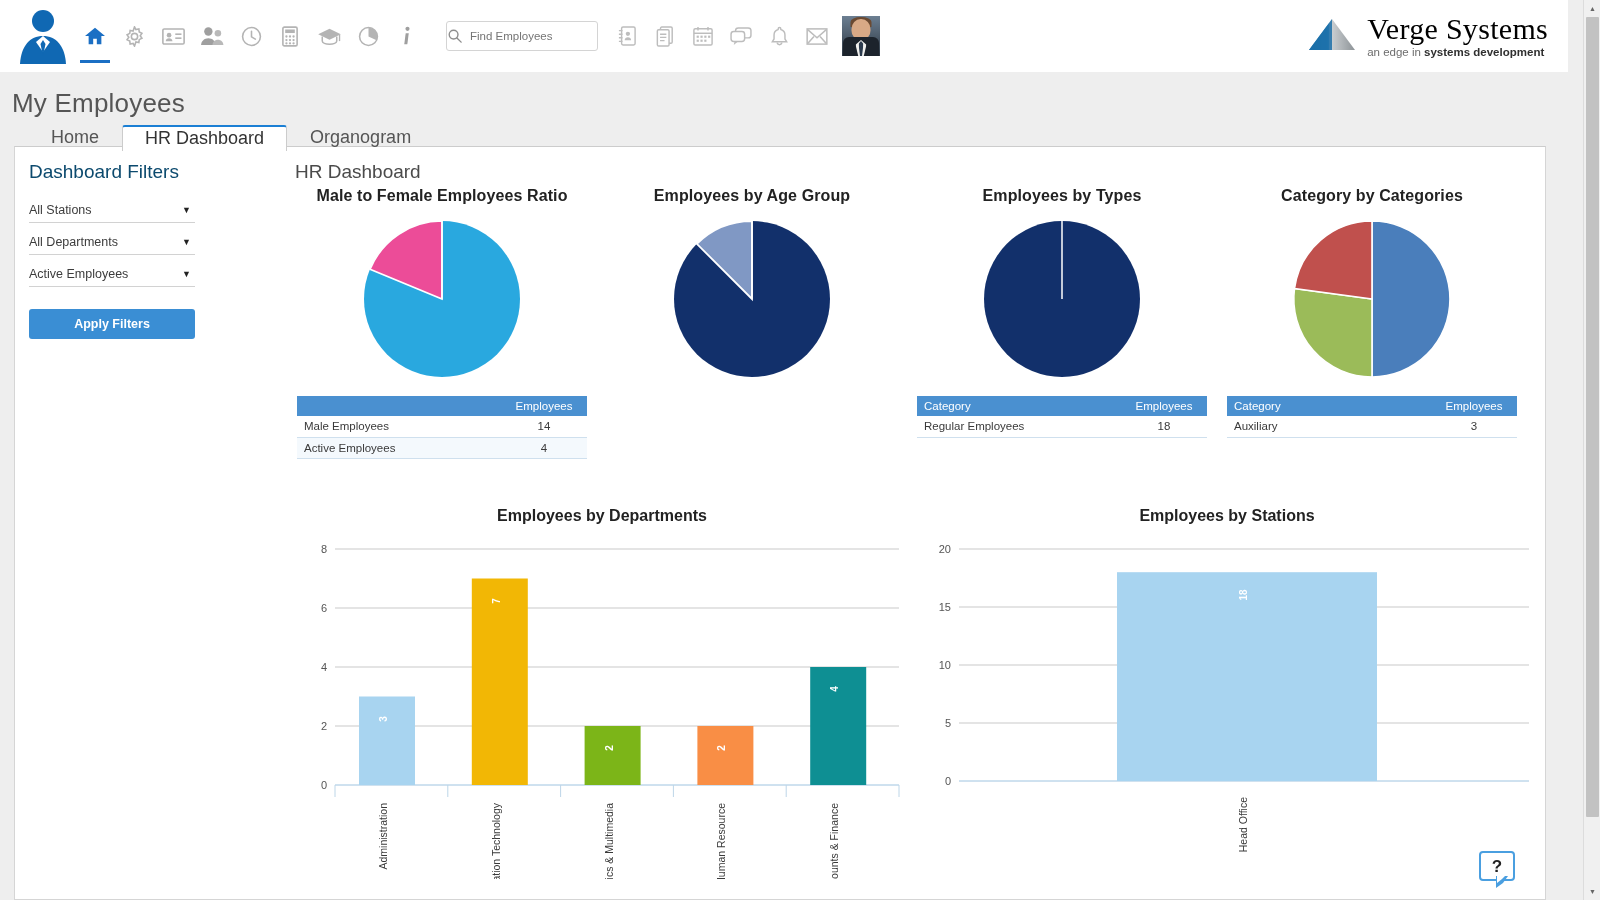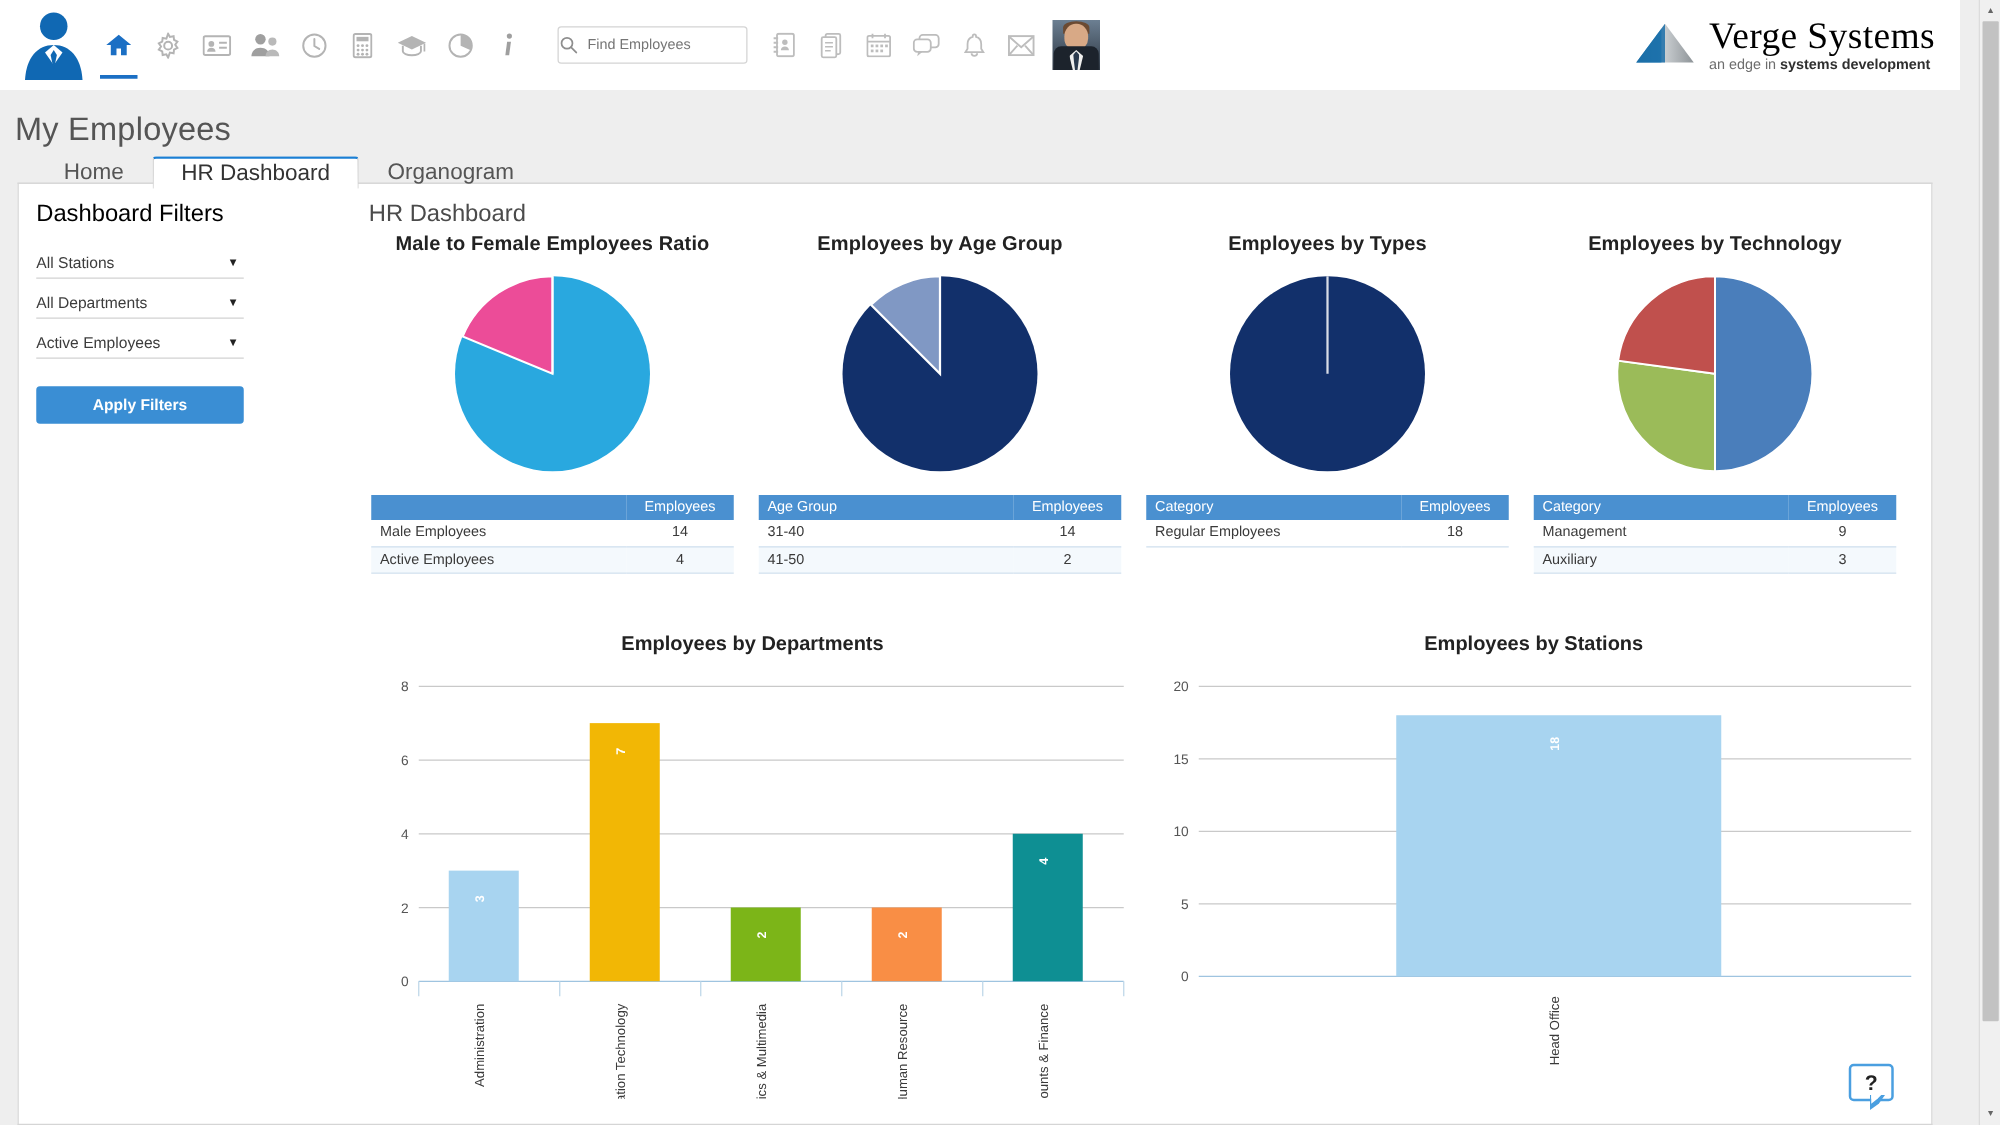--- a/index.html
+++ b/index.html
@@ -106,21 +106,21 @@
 
   #panel {
     position: absolute; left: 14px; right: 22px; top: 74px; bottom: 0;
     background: #fff; border: 1px solid #d5d5d5; border-top: 1px solid #ccc;
     overflow: hidden;
   }
 
   
   #sidebar { position: absolute; left: 0; top: 0; width: 266px; padding: 14px 0 0 14px; }
   #filters-title {
-    font-size: 19px; color: #000000; font-weight: normal; margin-bottom: 14px;
+    font-size: 19px; color: #0c4a6e; font-weight: normal; margin-bottom: 14px;
   }
   .select {
     width: 166px; height: 26px; border-bottom: 1px solid #d2d2d2;
     display: flex; align-items: center; justify-content: space-between;
     margin-bottom: 6px; cursor: pointer; padding-right: 4px;
   }
   .select span.lbl { font-size: 12.5px; color: #3c3c3c; }
   .select span.car { font-size: 9px; color: #222; }
   #apply-btn {
     margin-top: 16px; width: 166px; height: 30px; background: #3a8ed4;
@@ -450,38 +450,20 @@
 
         <div class="pie-cell" style="left:326px">
           <div class="pie-title">Employees by Age Group</div>
           <div class="pie-wrap">
             <svg class="pie-svg" width="162" height="162" viewBox="0 0 162 162">
               <circle cx="81" cy="81" r="78" fill="#12306b"></circle>
               <path d="M81 81 L81 3 A78 78 0 0 0 25.8 25.8 Z" fill="#8098c4" stroke="#fff" stroke-width="1.8"></path>
               <path d="M81 81 L81 3" stroke="#fff" stroke-width="1.6"></path>
             </svg>
           </div>
-          <table class="tbl">
-            <thead>
-                <tr>
-              <th>Age Group</th>
-              <th class="num">Employees</th>
-            </tr>
-              </thead>
-            <tbody>
-              <tr>
-                <td>31-40</td>
-                <td class="num">14</td>
-              </tr>
-              <tr>
-                <td>41-50</td>
-                <td class="num">2</td>
-              </tr>
-            </tbody>
-          </table>
         </div>
 
         <div class="pie-cell" style="left:636px">
           <div class="pie-title">Employees by Types</div>
           <div class="pie-wrap">
             <svg class="pie-svg" width="162" height="162" viewBox="0 0 162 162">
               <circle cx="81" cy="81" r="78" fill="#12306b"></circle>
               <path d="M81 81 L81 3" stroke="#d8dce6" stroke-width="1.8"></path>
             </svg>
           </div>
@@ -495,41 +477,37 @@
             <tbody>
               <tr>
                 <td>Regular Employees</td>
                 <td class="num">18</td>
               </tr>
             </tbody>
           </table>
         </div>
 
         <div class="pie-cell" style="left:946px">
-          <div class="pie-title">Employees by Technology</div>
+          <div class="pie-title">Category by Categories</div>
           <div class="pie-wrap">
             <svg class="pie-svg" width="162" height="162" viewBox="0 0 162 162">
               <path d="M81 81 L81 3 A78 78 0 0 1 81 159 Z" fill="#4a7ebb" stroke="#fff" stroke-width="1.6"></path>
               <path d="M81 81 L81 159 A78 78 0 0 1 3.5 70.5 Z" fill="#9bbb59" stroke="#fff" stroke-width="1.6"></path>
               <path d="M81 81 L3.5 70.5 A78 78 0 0 1 81 3 Z" fill="#c0504d" stroke="#fff" stroke-width="1.6"></path>
             </svg>
           </div>
           <table class="tbl">
             <thead>
                 <tr>
               <th>Category</th>
               <th class="num">Employees</th>
             </tr>
               </thead>
             <tbody>
               <tr>
-                <td>Management</td>
-                <td class="num">9</td>
-              </tr>
-              <tr>
                 <td>Auxiliary</td>
                 <td class="num">3</td>
               </tr>
             </tbody>
           </table>
         </div>
       </div>
 
       <div class="bar-panel" style="left:16px; width:610px;">
         <div class="bar-title">Employees by Departments</div>

